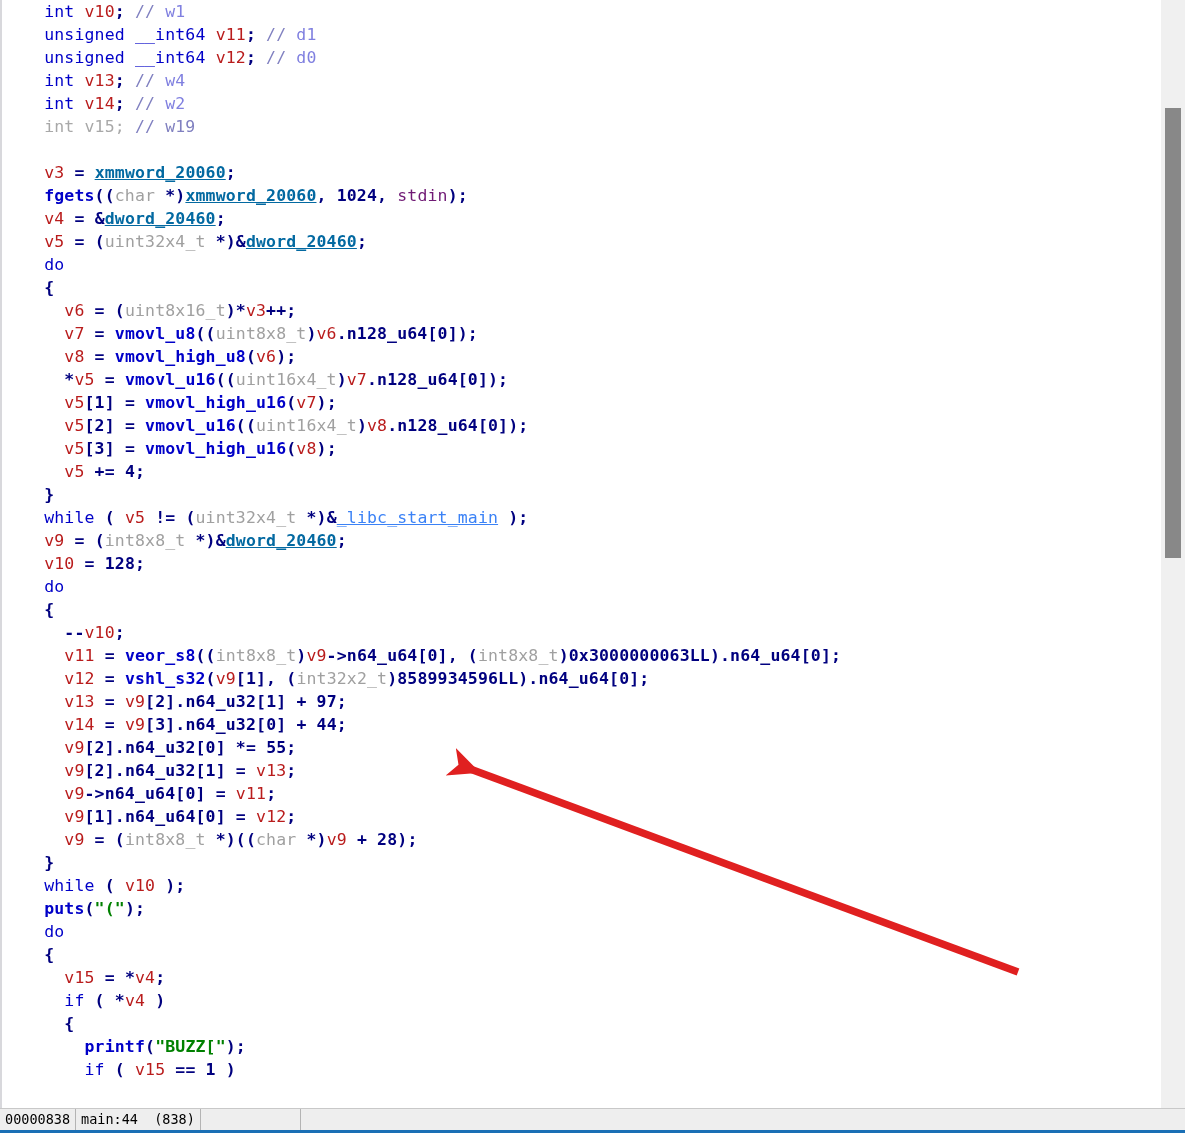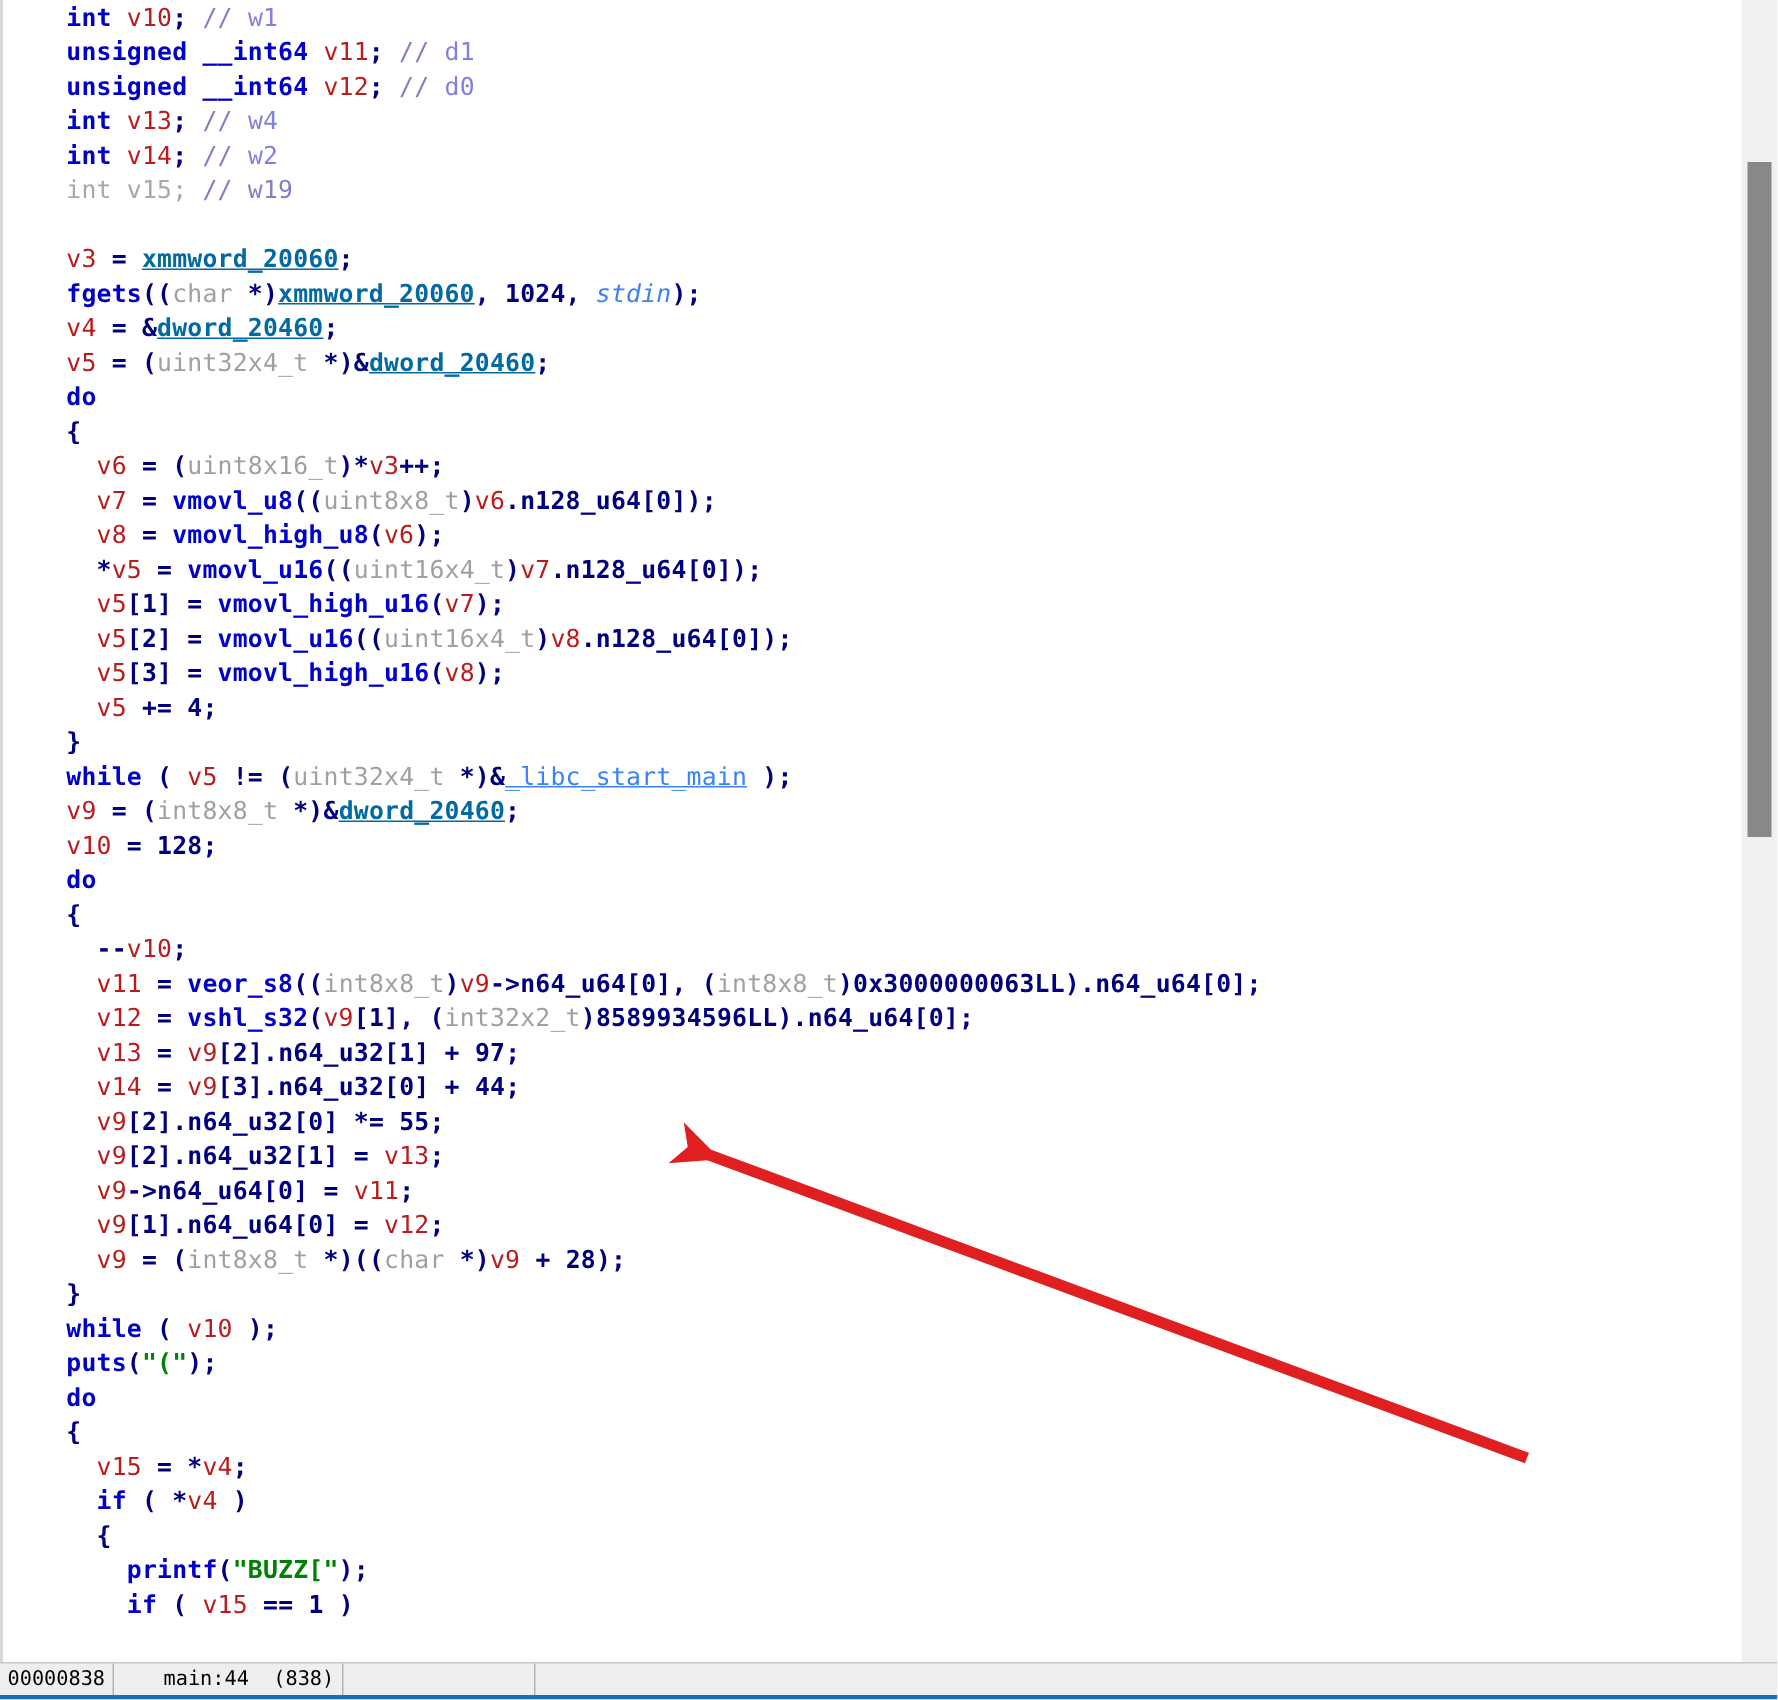--- a/index.html
+++ b/index.html
@@ -41,27 +41,27 @@
     line-height: 23px;
     font-size: 16.5px;
     white-space: pre;
     padding-left: 22px;
     color: #00007f;
     letter-spacing: 0.15px;
   }
   .ln.hl { background: #e4e4e4; }
 
   
-  .kw   { color: #0000c8; font-weight: 700; }  
+  .kw   { color: #0000c8; font-weight: 400; }  
   .typ  { color: #a0a0a0; }                    
   .var  { color: #b91c1c; }                    
   .varg { color: #a8a8a8; }                    
   .num  { color: #00007f; font-weight: 600; }  
   .fn   { color: #0000c8; font-weight: 600; }  
-  .imp  { color: #3b82f6; font-style: italic; }                    
+  .imp  { color: #701a75; }                    
   .impu { color: #3b82f6; text-decoration: underline; }
   .glob { color: #0369a1; font-weight: 600; text-decoration: underline; }
   .str  { color: #008000; font-weight: 600; }  
   .cmt  { color: #8080c0; }                    
   .cmtd { color: #8080e0; margin-top: 32px; }
   .pun  { color: #00007f; font-weight: 600; }
 
   
   #vscroll {
     position: absolute;
@@ -96,21 +96,20 @@
     width: 1185px;
     height: 25px;
     background: #eeeeee;
     border-top: 1px solid #c8c8c8;
     border-bottom: 3px solid #1a6fb5;
     display: flex;
     align-items: center;
     font-family: "DejaVu Sans Mono", "Liberation Mono", monospace;
     font-size: 13.5px;
     color: #000000;
-    gap: 28px;
   }
   .sb-cell {
     height: 21px;
     line-height: 21px;
     padding: 0 5px;
     border-right: 1px solid #b4b4b4;
     white-space: pre;
   }
   .sb-cell.addr { min-width: 64px; }
   .sb-cell.loc  { min-width: 122px; }

